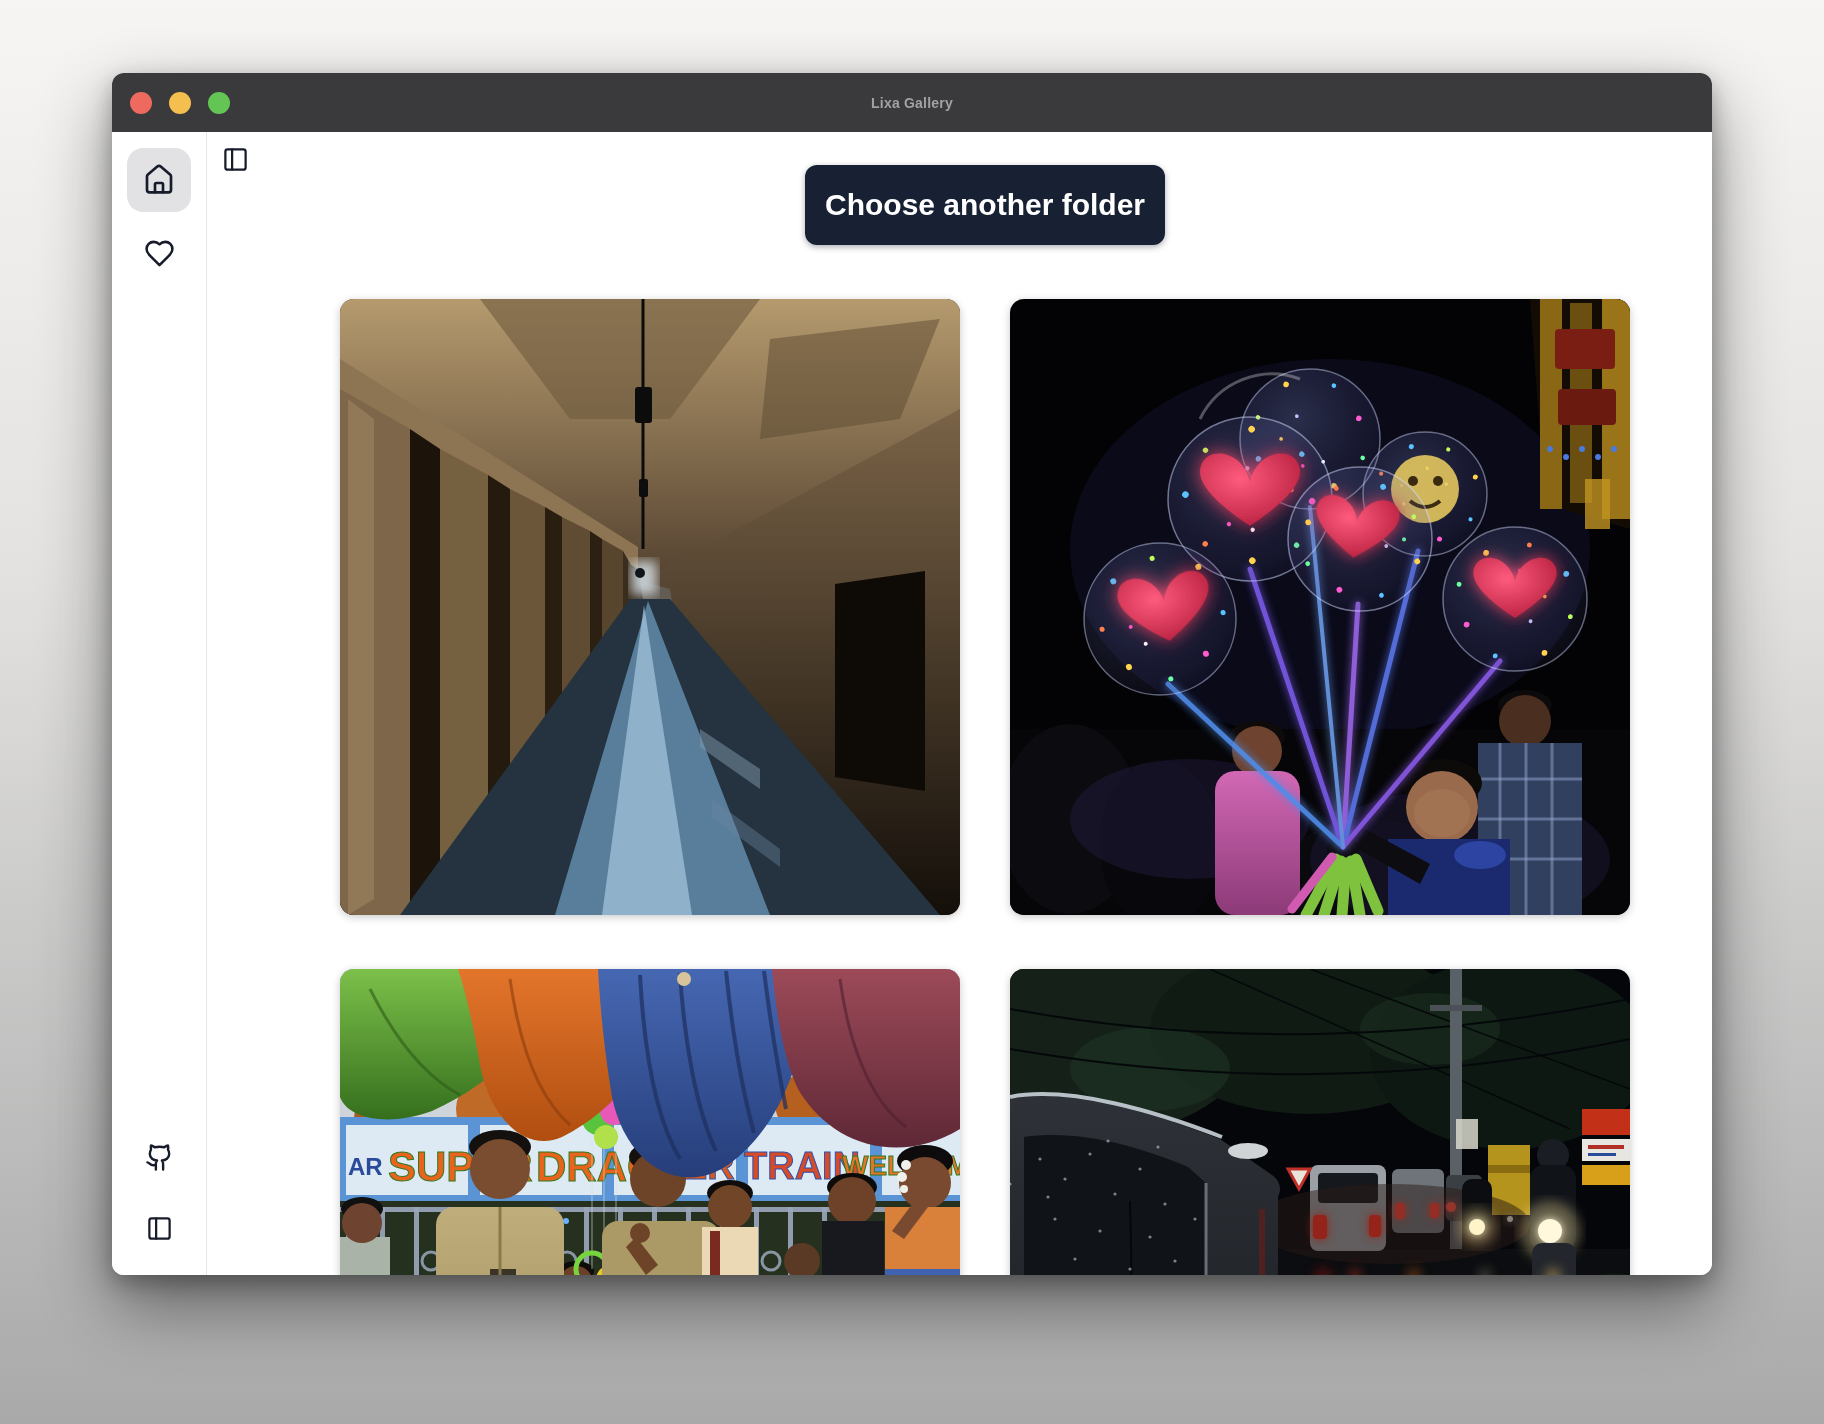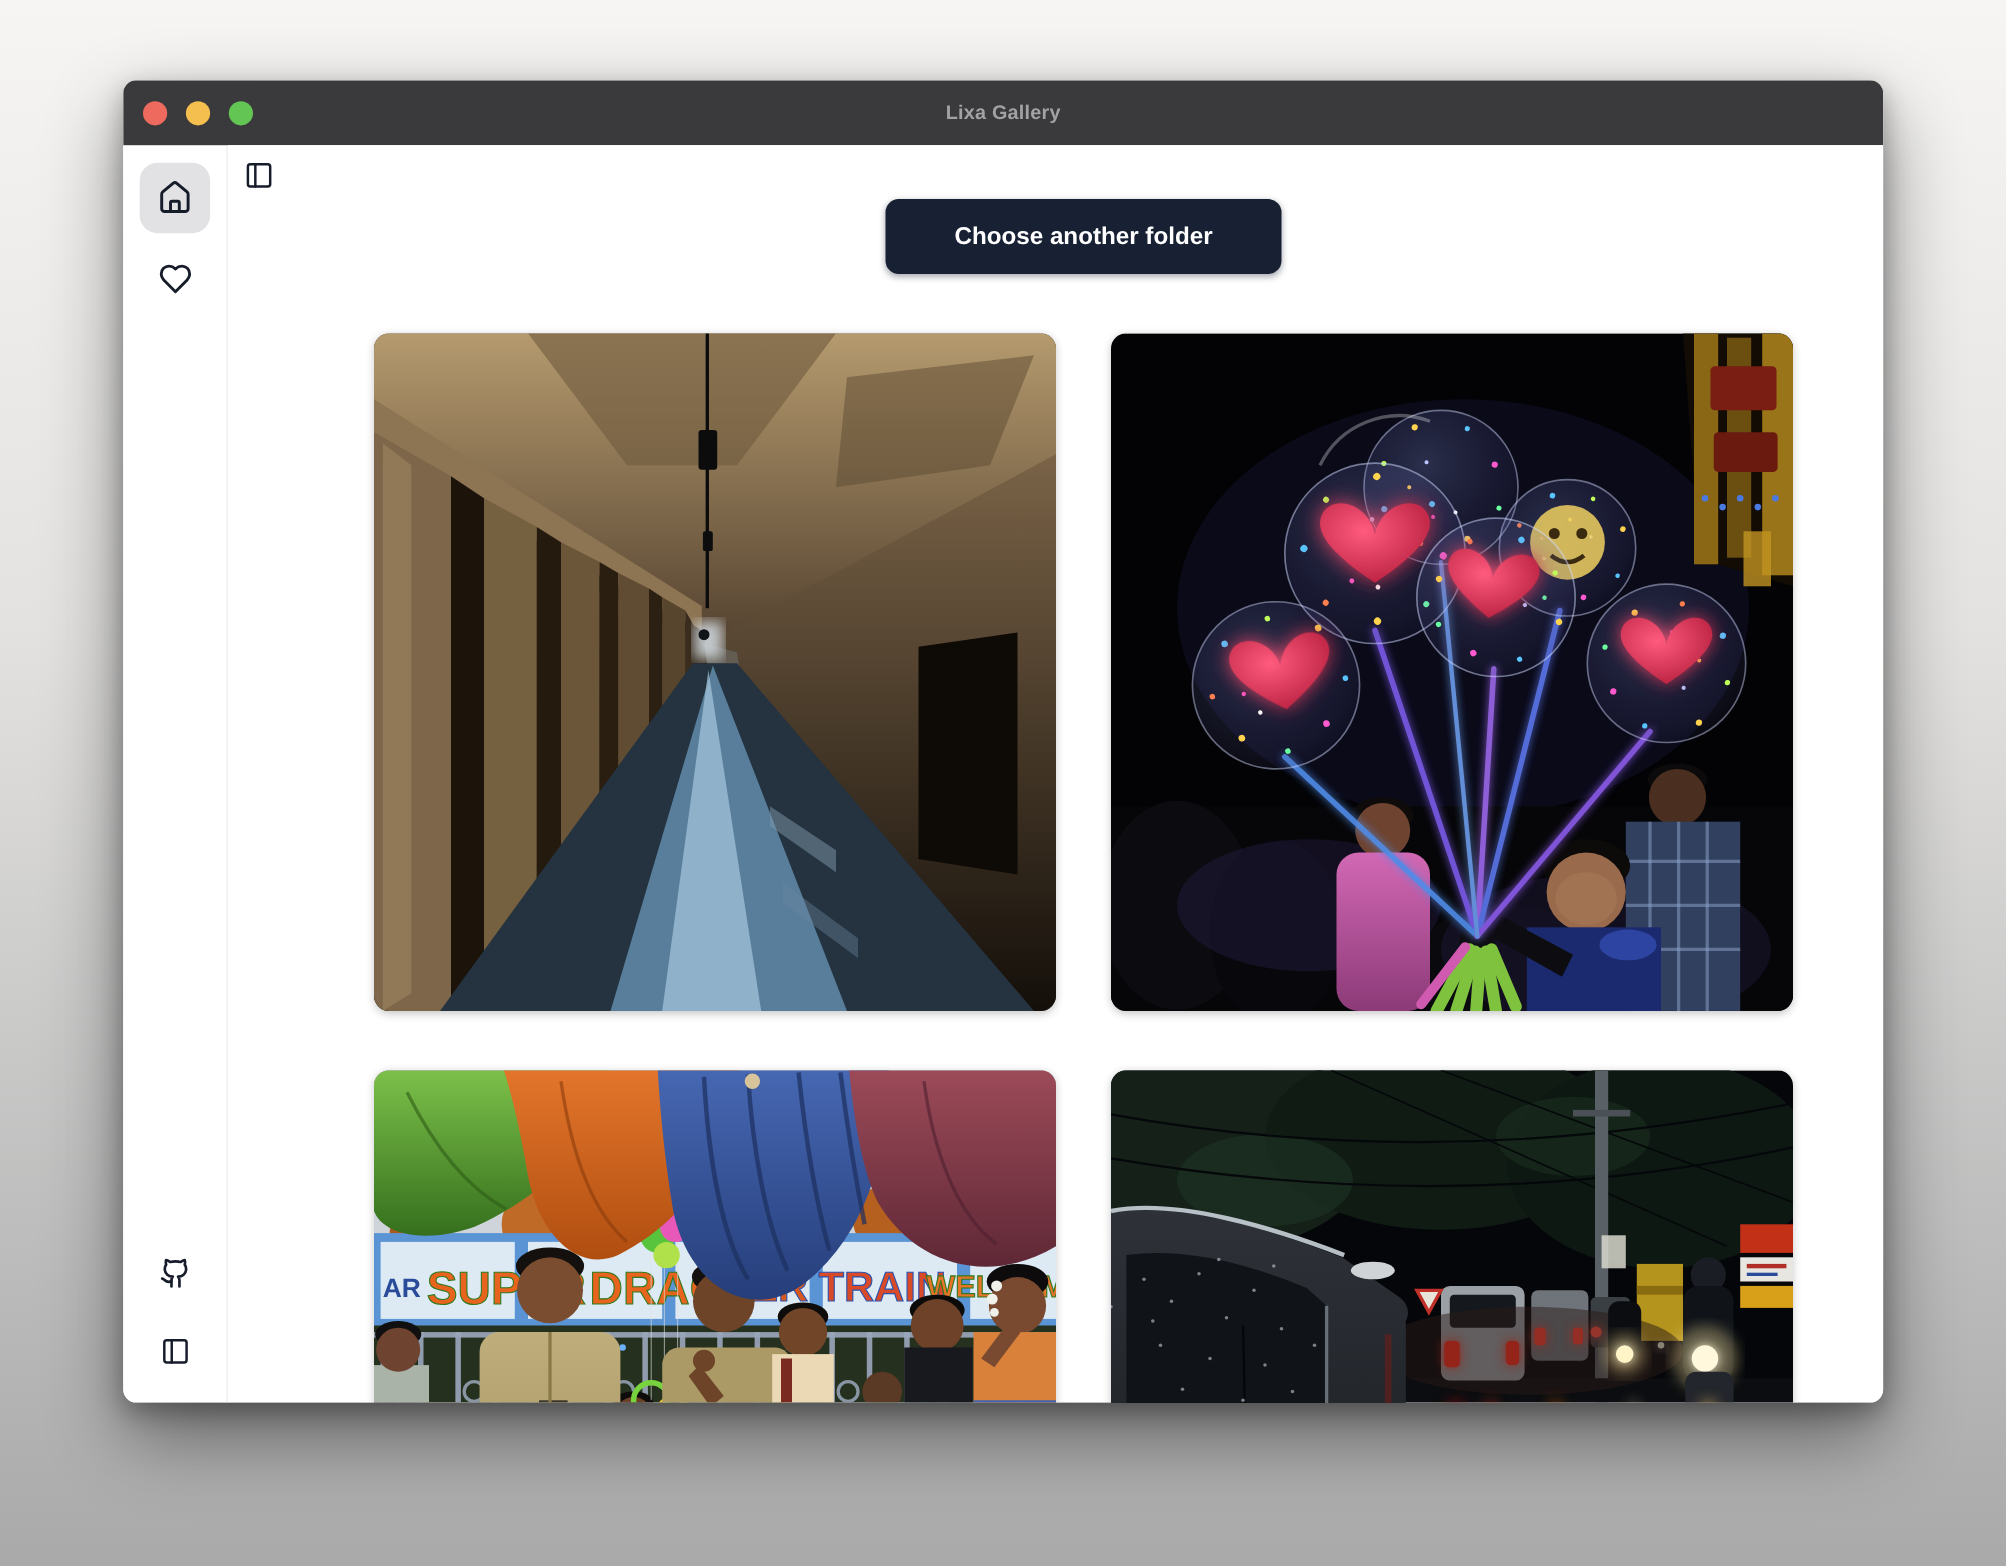--- a/index.html
+++ b/index.html
@@ -13,21 +13,21 @@
     box-shadow:0 30px 70px rgba(0,0,0,.45), 0 8px 22px rgba(0,0,0,.28);
   }
   .titlebar{
     height:59px; background:#3a3a3c; display:flex; align-items:center;
     position:relative; flex:none;
   }
   .tl-group{ display:flex; gap:17px; padding-left:18px; }
   .tl-dot{ width:22px; height:22px; border-radius:50%; cursor:default; }
   .title{
     position:absolute; left:0; right:0; text-align:center;
-    color:#a2a2a4; font-weight:bold; font-size:18px; letter-spacing:.2px;
+    color:#a2a2a4; font-weight:bold; font-size:14px; letter-spacing:.2px;
   }
   .winbody{ display:flex; height:1143px; }
   .sidebar{
     width:95px; flex:none; border-right:1px solid #e6e6e8; background:#ffffff;
     display:flex; flex-direction:column; align-items:center;
     justify-content:space-between; padding:16px 0 30px 0;
   }
   .side-top{ display:flex; flex-direction:column; align-items:center; }
   .side-bot{ display:flex; flex-direction:column; align-items:center; gap:40px; }
   .nav-btn{
@@ -38,22 +38,22 @@
   .nav-btn + .nav-btn{ margin-top:11px; }
   .icon-btn{
     background:transparent; border:none; cursor:pointer; padding:0;
     display:flex; align-items:center; justify-content:center;
   }
   .ic{ stroke:#171c2b; fill:none; stroke-width:2; stroke-linecap:round; stroke-linejoin:round; }
   .main{ flex:1; position:relative; background:#ffffff; overflow:hidden; }
   .toggle-btn{ position:absolute; left:15px; top:14px; }
   .content{ width:1290px; margin-left:133px; padding-top:33px; }
   .choose-btn{
-    display:block; margin:16px auto; width:360px; height:68px; border:none;
-    border-radius:12px; color:#ffffff; font-weight:bold; font-size:22px;
+    display:block; margin:0 auto; width:360px; height:80px; border:none;
+    border-radius:12px; color:#ffffff; font-weight:bold; font-size:30px;
     font-family:"Liberation Sans", sans-serif; cursor:pointer;
     box-shadow:0 2px 6px rgba(10,16,32,.35);
   }
   .grid{
     margin-top:54px; display:grid; grid-template-columns:620px 620px;
     column-gap:50px; row-gap:54px;
   }
   .photo{
     width:620px; height:616px; border-radius:14px; overflow:hidden;
     box-shadow:0 2px 8px rgba(0,0,0,.22); cursor:pointer; position:relative;

